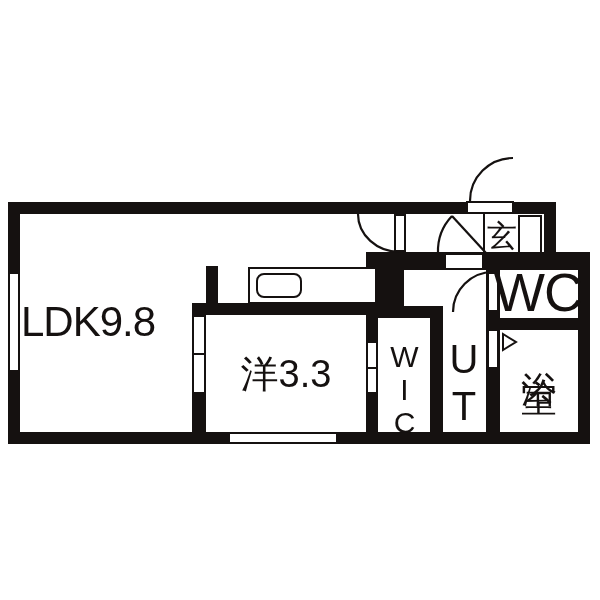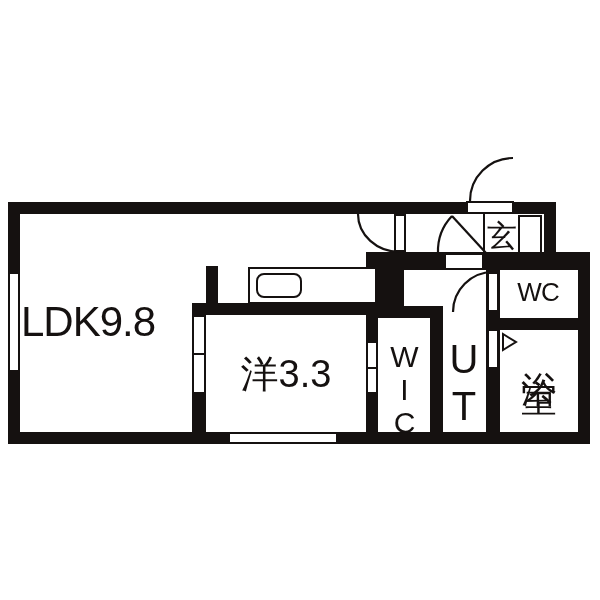--- a/index.html
+++ b/index.html
@@ -85,18 +85,18 @@
   </svg>
 
   <div class="lbl" style="left:88px;top:322px;font-size:42px;letter-spacing:-1px;">LDK9.8</div>
 
   <div class="lbl" style="left:286px;top:374px;font-size:38px;text-align:center;">洋3.3</div>
 
   <div class="vlbl" style="left:389px;top:340px;font-size:30px;letter-spacing:0px;">WIC</div>
 
   <div class="vlbl" style="left:444px;top:337px;font-size:40px;letter-spacing:3px;">UT</div>
 
-  <div class="lbl" style="left:538px;top:292px;font-size:26px;letter-spacing:-1px;">WC</div>
+  <div class="lbl" style="left:538px;top:292px;font-size:54px;letter-spacing:-1px;">WC</div>
 
   <div class="vlbl" style="left:521px;top:343px;font-size:36px;letter-spacing:7px;">浴室</div>
 
   <div class="lbl" style="left:502px;top:236px;font-size:30px;">玄</div>
 </div>
 
 </body></html>

